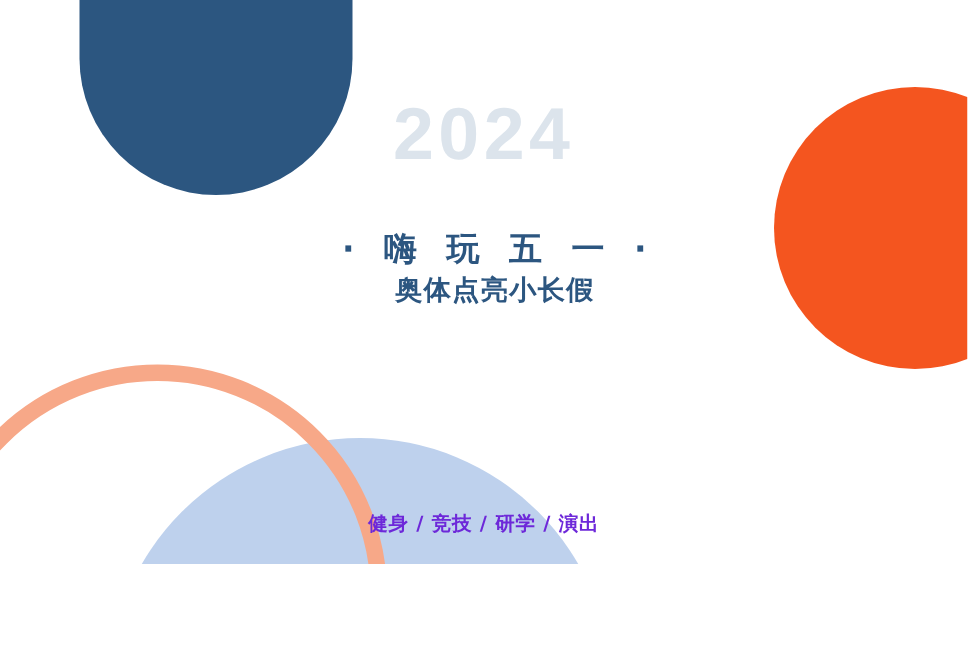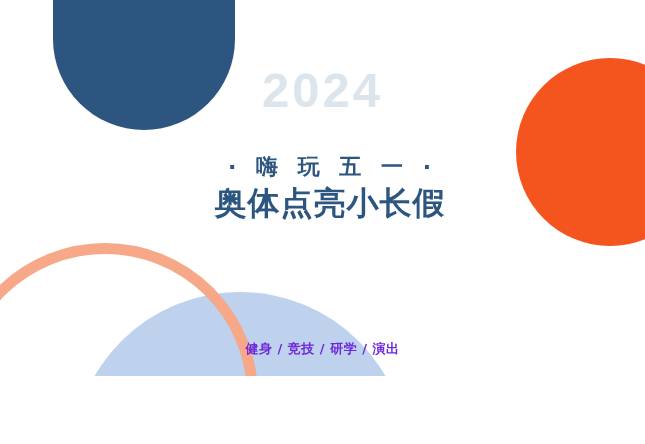--- a/index.html
+++ b/index.html
@@ -108,21 +108,21 @@
     font-size: 22px;
     font-weight: bold;
     letter-spacing: 6px;
     color: #2C5680;
     line-height: 1.35;
     text-indent: 6px;
     font-family: "DejaVu Sans", "Liberation Sans", sans-serif;
   }
 
   .headline-line-2 {
-    font-size: 32px;
+    font-size: 18px;
     font-weight: bold;
     letter-spacing: 1px;
     color: #2C5680;
     line-height: 1.35;
     text-indent: 1px;
     font-family: "DejaVu Sans", "Liberation Sans", sans-serif;
   }
 
   .tagline {
     position: absolute;

